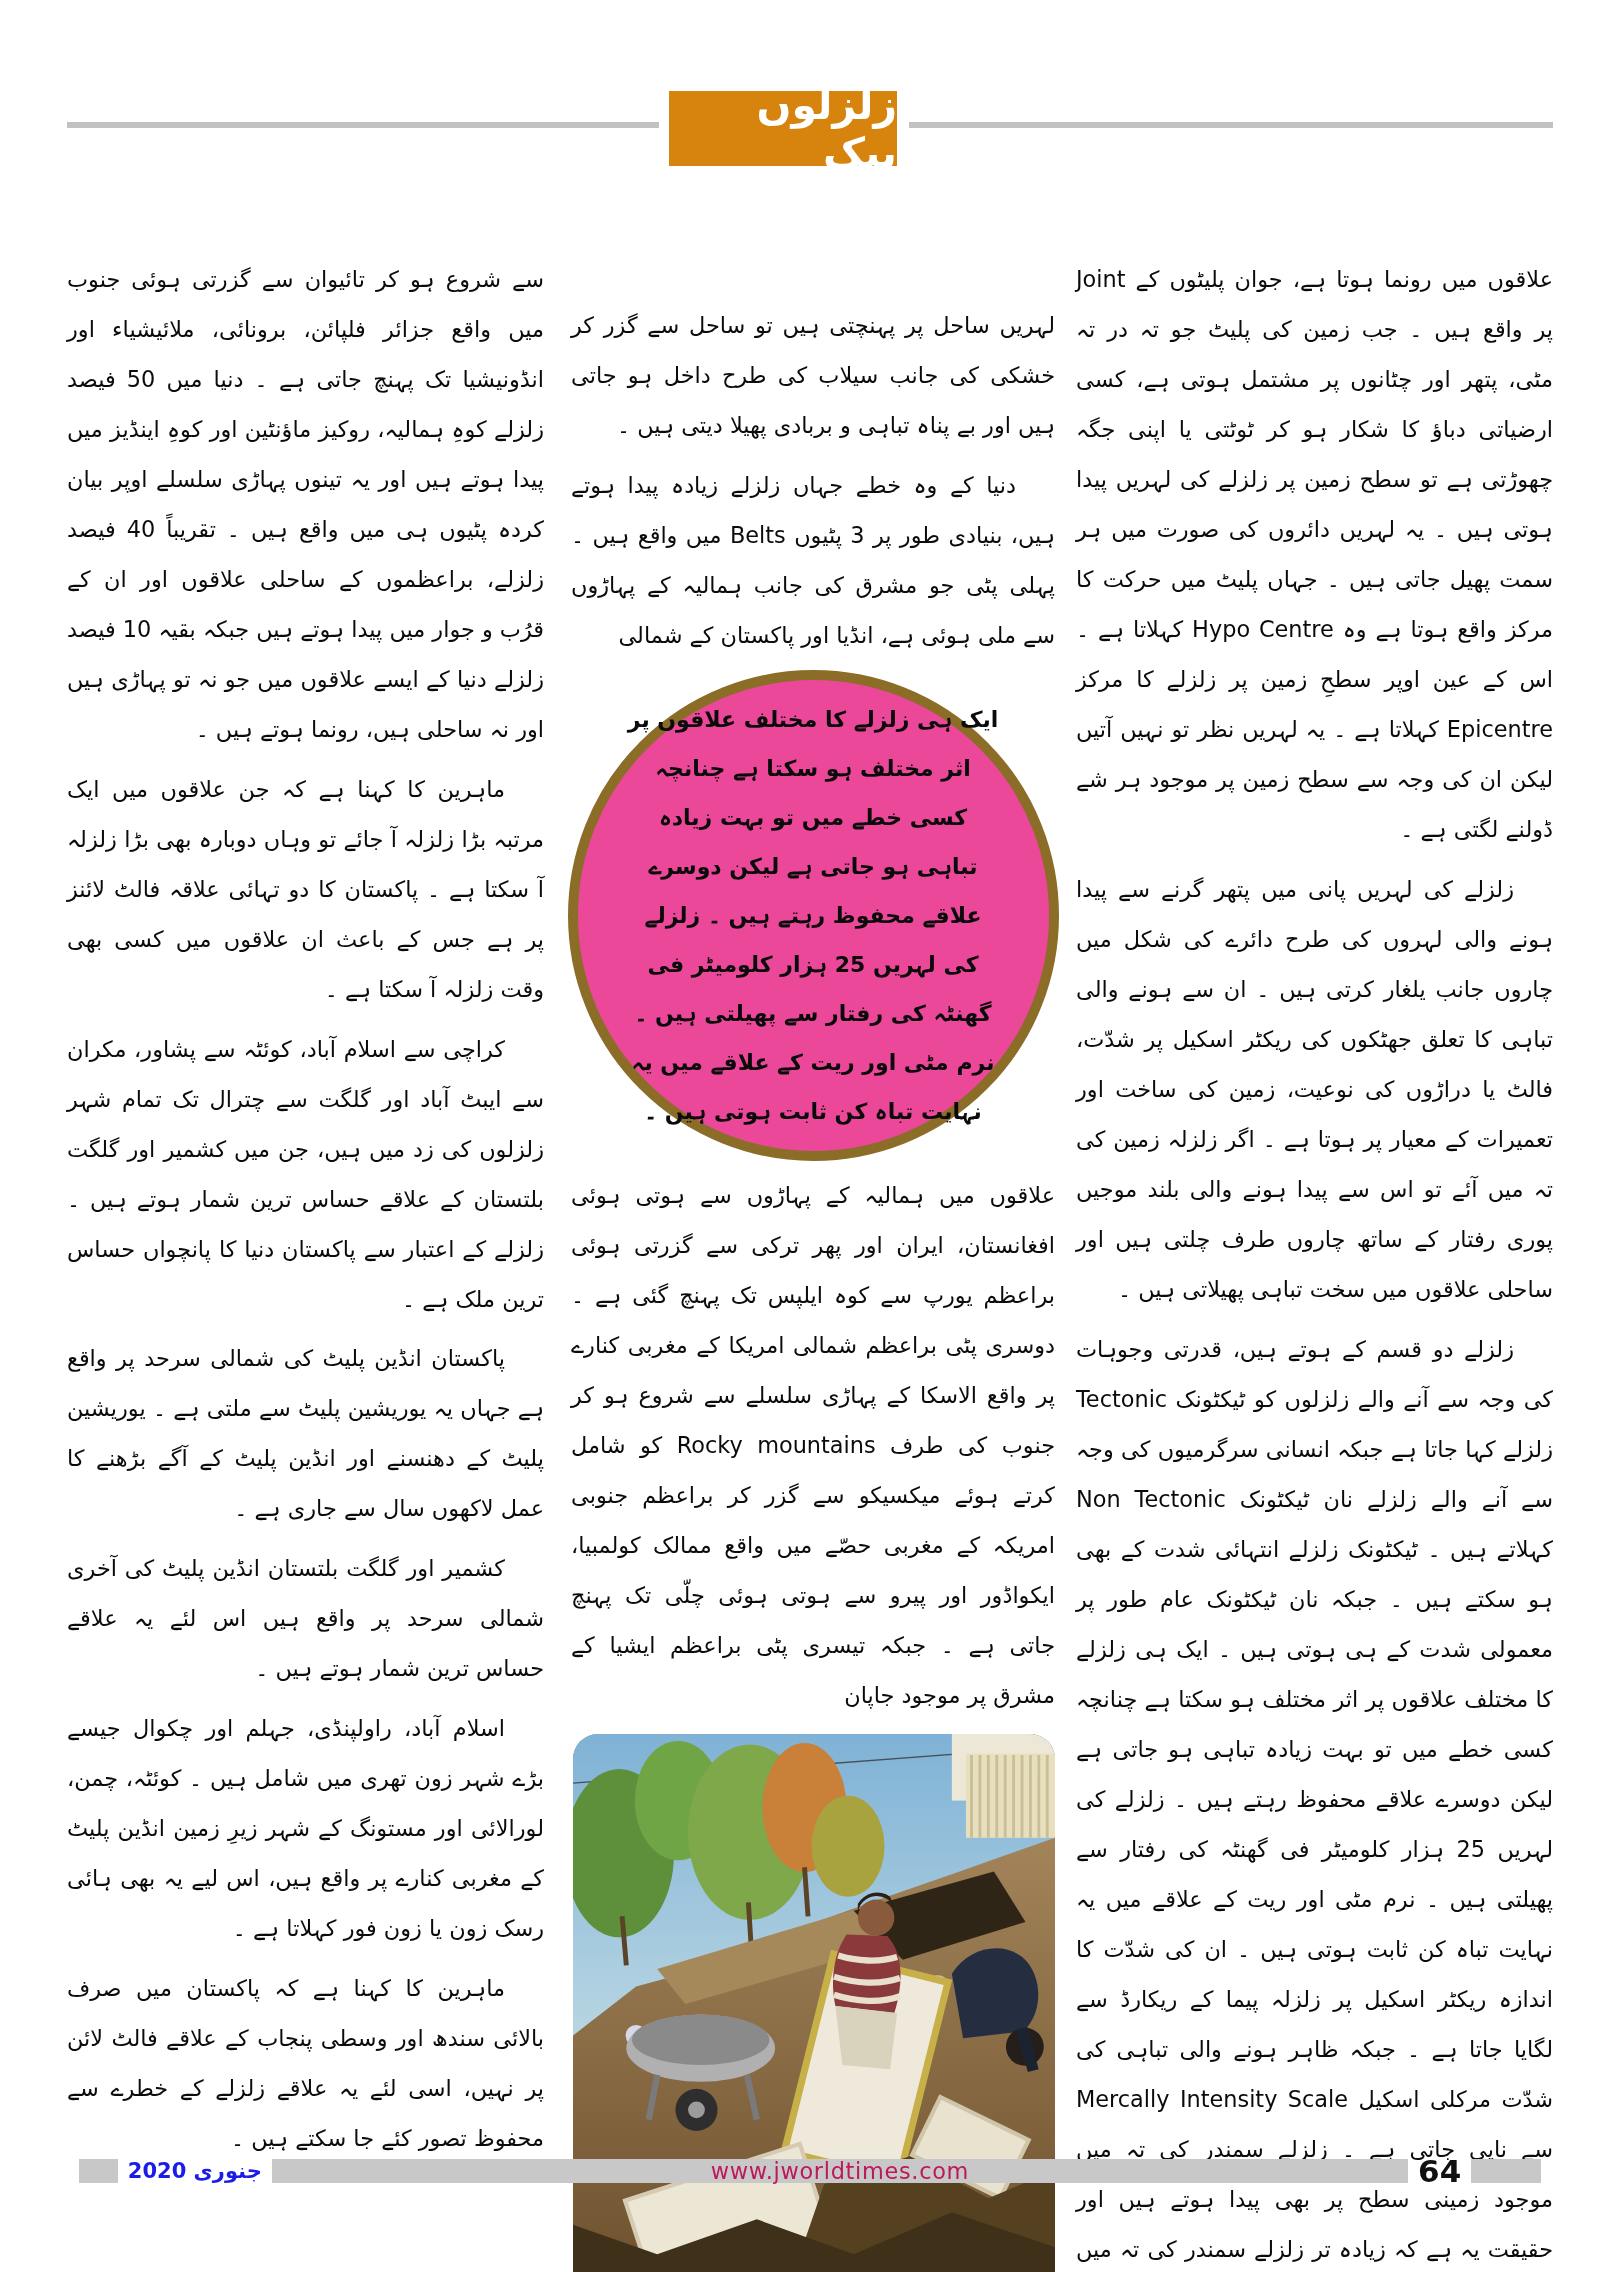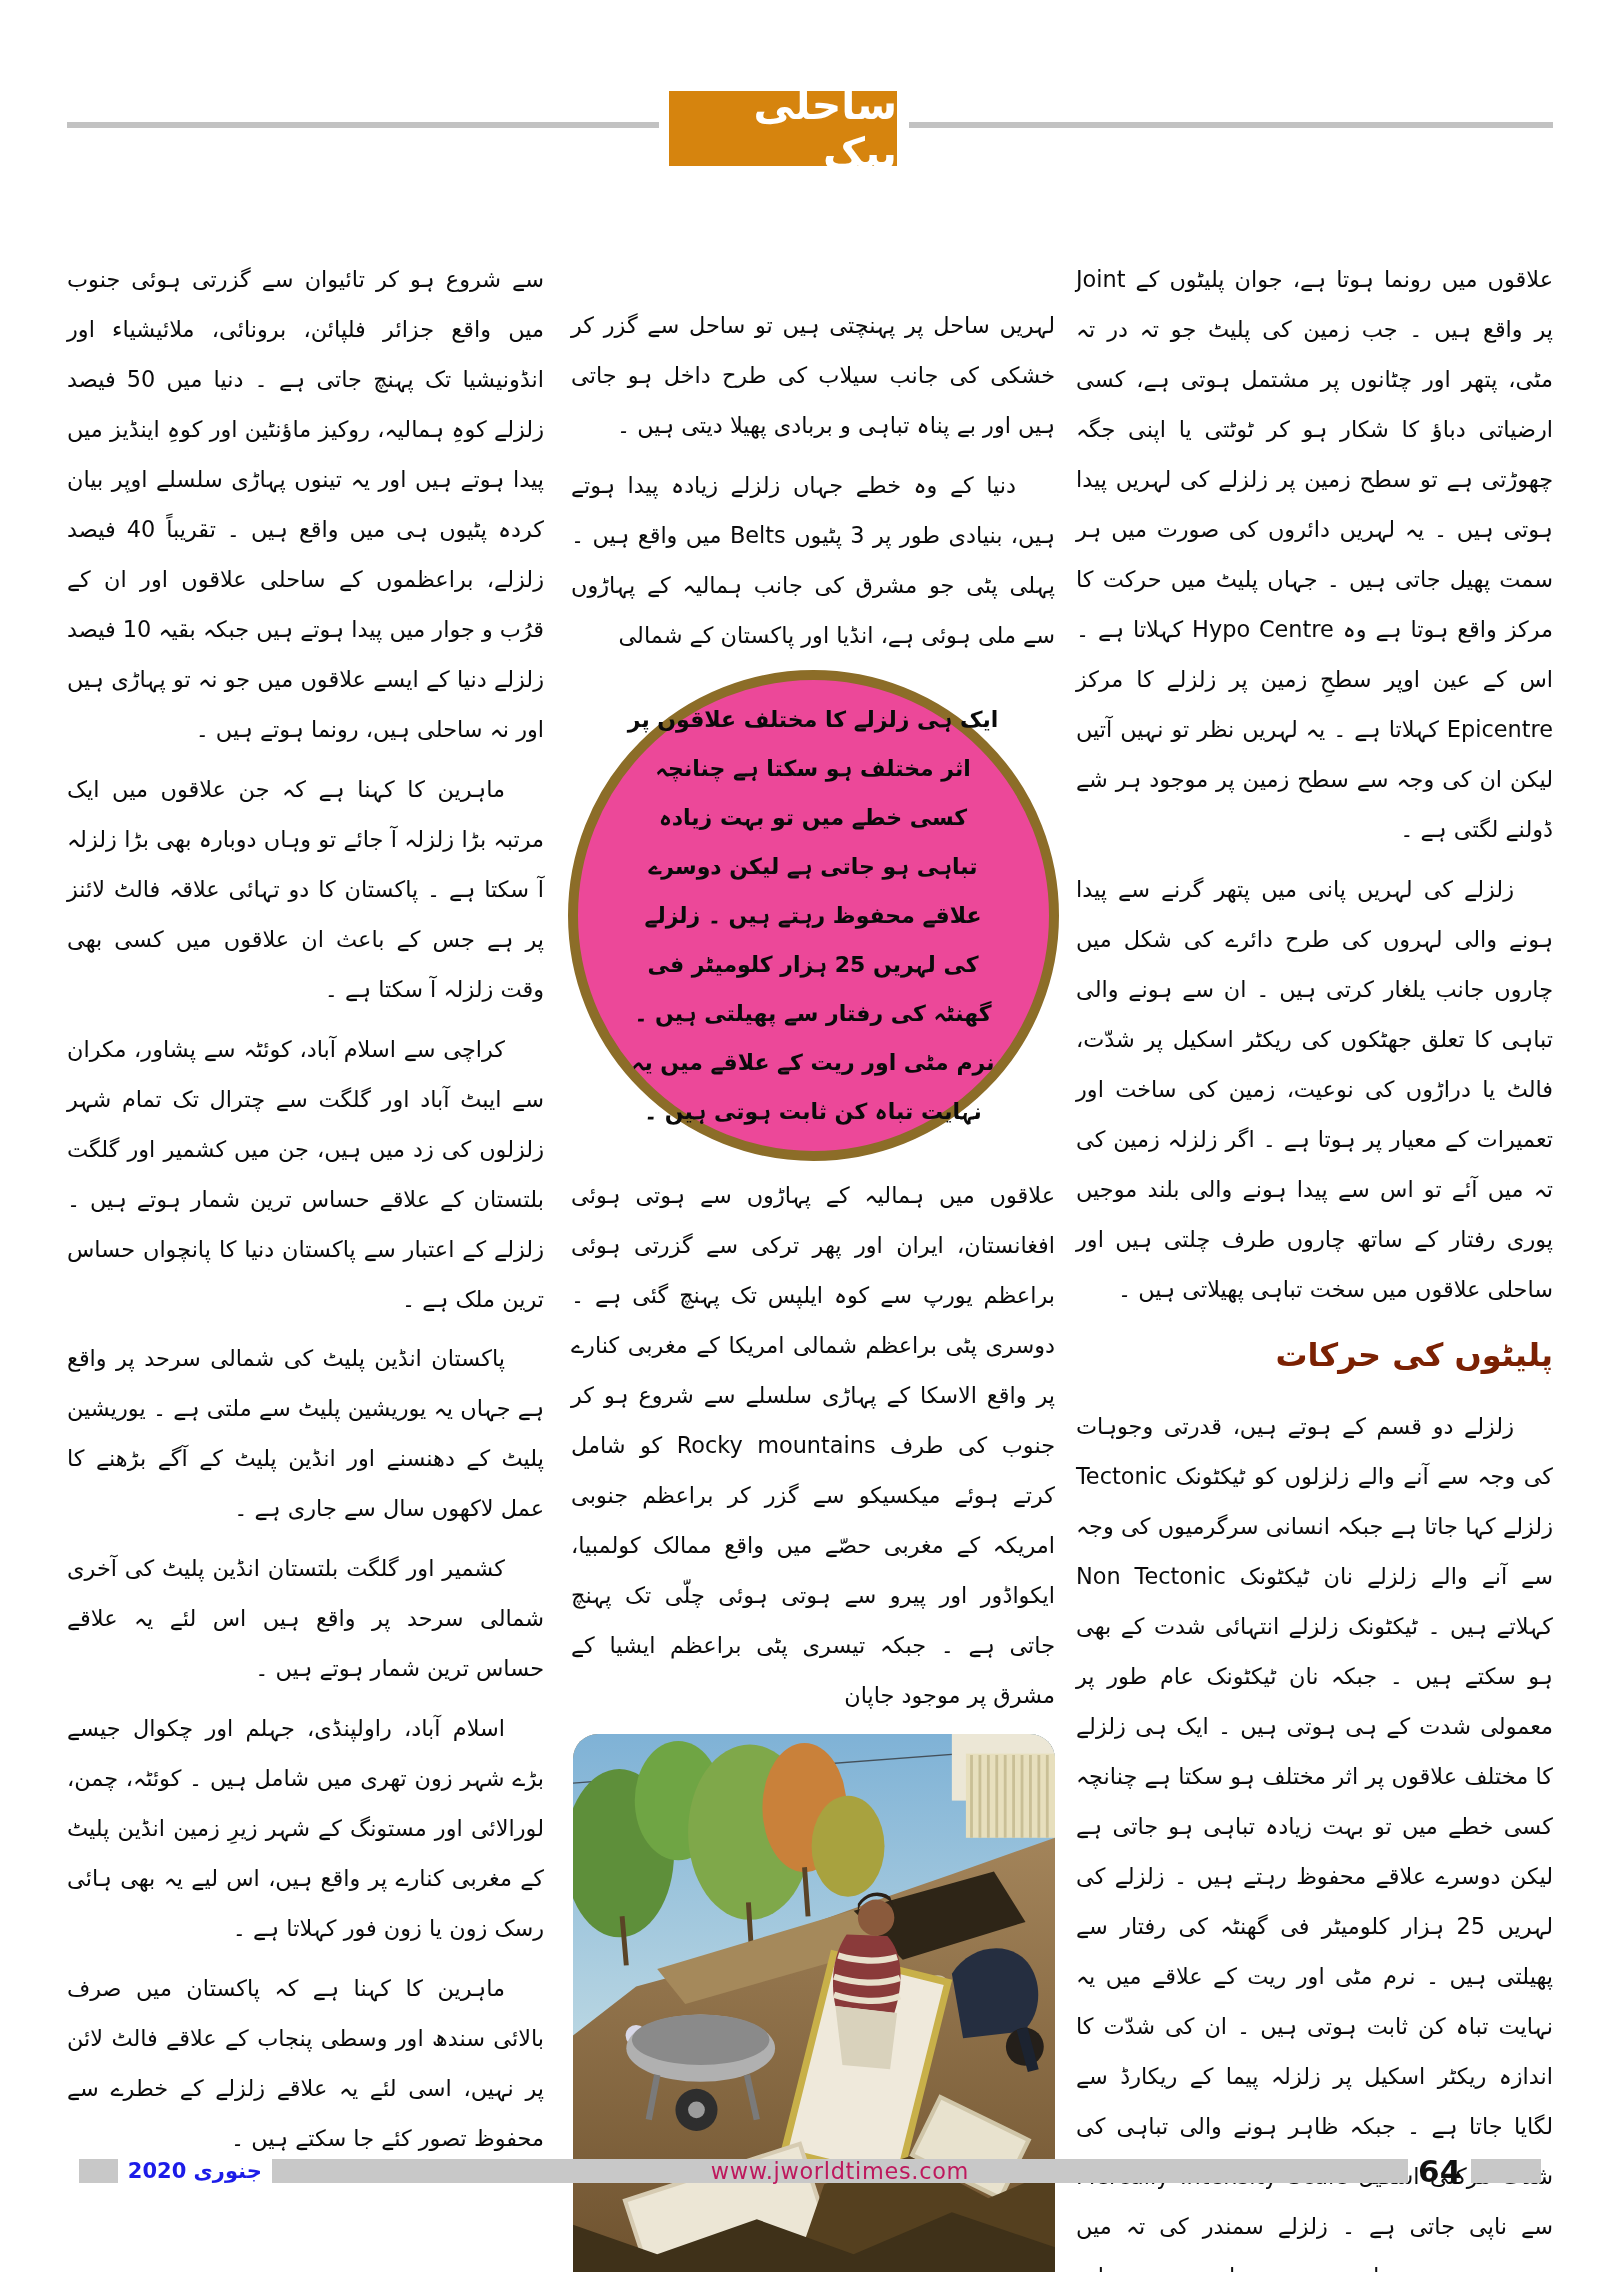--- a/index.html
+++ b/index.html
@@ -42,27 +42,26 @@
   .footer .pagenum{font-size:31px;font-weight:bold;color:#111111;line-height:24px;}
 </style>
 </head>
 <body>
 
 <div class="page">
 
   <div class="rule left"></div>
   <div class="rule right"></div>
   <div class="banner">
-    <span>ساحلی پیک</span>
+    <span>زلزلوں پیک</span>
   </div>
 
   <div class="col" id="col-right">
     <p>علاقوں میں رونما ہوتا ہے، جوان پلیٹوں کے Joint پر واقع ہیں ۔ جب زمین کی پلیٹ جو تہ در تہ مٹی، پتھر اور چٹانوں پر مشتمل ہوتی ہے، کسی ارضیاتی دباؤ کا شکار ہو کر ٹوٹتی یا اپنی جگہ چھوڑتی ہے تو سطح زمین پر زلزلے کی لہریں پیدا ہوتی ہیں ۔ یہ لہریں دائروں کی صورت میں ہر سمت پھیل جاتی ہیں ۔ جہاں پلیٹ میں حرکت کا مرکز واقع ہوتا ہے وہ Hypo Centre کہلاتا ہے ۔ اس کے عین اوپر سطحِ زمین پر زلزلے کا مرکز Epicentre کہلاتا ہے ۔ یہ لہریں نظر تو نہیں آتیں لیکن ان کی وجہ سے سطح زمین پر موجود ہر شے ڈولنے لگتی ہے ۔</p>
     <p class="indent">زلزلے کی لہریں پانی میں پتھر گرنے سے پیدا ہونے والی لہروں کی طرح دائرے کی شکل میں چاروں جانب یلغار کرتی ہیں ۔ ان سے ہونے والی تباہی کا تعلق جھٹکوں کی ریکٹر اسکیل پر شدّت، فالٹ یا دراڑوں کی نوعیت، زمین کی ساخت اور تعمیرات کے معیار پر ہوتا ہے ۔ اگر زلزلہ زمین کی تہ میں آئے تو اس سے پیدا ہونے والی بلند موجیں پوری رفتار کے ساتھ چاروں طرف چلتی ہیں اور ساحلی علاقوں میں سخت تباہی پھیلاتی ہیں ۔</p>
-    <div class="section-heading">پلیٹوں کی حرکات</div>
     <p class="indent">زلزلے دو قسم کے ہوتے ہیں، قدرتی وجوہات کی وجہ سے آنے والے زلزلوں کو ٹیکٹونک Tectonic زلزلے کہا جاتا ہے جبکہ انسانی سرگرمیوں کی وجہ سے آنے والے زلزلے نان ٹیکٹونک Non Tectonic کہلاتے ہیں ۔ ٹیکٹونک زلزلے انتہائی شدت کے بھی ہو سکتے ہیں ۔ جبکہ نان ٹیکٹونک عام طور پر معمولی شدت کے ہی ہوتی ہیں ۔ ایک ہی زلزلے کا مختلف علاقوں پر اثر مختلف ہو سکتا ہے چنانچہ کسی خطے میں تو بہت زیادہ تباہی ہو جاتی ہے لیکن دوسرے علاقے محفوظ رہتے ہیں ۔ زلزلے کی لہریں 25 ہزار کلومیٹر فی گھنٹہ کی رفتار سے پھیلتی ہیں ۔ نرم مٹی اور ریت کے علاقے میں یہ نہایت تباہ کن ثابت ہوتی ہیں ۔ ان کی شدّت کا اندازہ ریکٹر اسکیل پر زلزلہ پیما کے ریکارڈ سے لگایا جاتا ہے ۔ جبکہ ظاہر ہونے والی تباہی کی شدّت مرکلی اسکیل Mercally Intensity Scale سے ناپی جاتی ہے ۔ زلزلے سمندر کی تہ میں موجود زمینی سطح پر بھی پیدا ہوتے ہیں اور حقیقت یہ ہے کہ زیادہ تر زلزلے سمندر کی تہ میں ہی پیدا ہوتے ہیں ۔ بحری زلزلوں یعنی سونامی سے سمندر میں وسیع لہریں پیدا ہو جاتی ہیں ۔ اِن میں سے بعض تو ایک سو میل سے لے کر 200 میل تک کی لمبائی تک پھیل جاتی ہیں، جبکہ ان کی اونچائی 40 فٹ تک ہوتی ہے ۔ یہ</p>
   </div>
 
   <div class="col" id="col-middle">
     <p>لہریں ساحل پر پہنچتی ہیں تو ساحل سے گزر کر خشکی کی جانب سیلاب کی طرح داخل ہو جاتی ہیں اور بے پناہ تباہی و بربادی پھیلا دیتی ہیں ۔</p>
     <p class="indent">دنیا کے وہ خطے جہاں زلزلے زیادہ پیدا ہوتے ہیں، بنیادی طور پر 3 پٹیوں Belts میں واقع ہیں ۔ پہلی پٹی جو مشرق کی جانب ہمالیہ کے پہاڑوں سے ملی ہوئی ہے، انڈیا اور پاکستان کے شمالی</p>
     <div class="callout">
       <span>ایک ہی زلزلے کا مختلف علاقوں پر اثر مختلف ہو سکتا ہے چنانچہ کسی خطے میں تو بہت زیادہ تباہی ہو جاتی ہے لیکن دوسرے علاقے محفوظ رہتے ہیں ۔ زلزلے کی لہریں 25 ہزار کلومیٹر فی گھنٹہ کی رفتار سے پھیلتی ہیں ۔ نرم مٹی اور ریت کے علاقے میں یہ نہایت تباہ کن ثابت ہوتی ہیں ۔</span>
     </div>
     <p>علاقوں میں ہمالیہ کے پہاڑوں سے ہوتی ہوئی افغانستان، ایران اور پھر ترکی سے گزرتی ہوئی براعظم یورپ سے کوہ ایلپس تک پہنچ گئی ہے ۔ دوسری پٹی براعظم شمالی امریکا کے مغربی کنارے پر واقع الاسکا کے پہاڑی سلسلے سے شروع ہو کر جنوب کی طرف Rocky mountains کو شامل کرتے ہوئے میکسیکو سے گزر کر براعظم جنوبی امریکہ کے مغربی حصّے میں واقع ممالک کولمبیا، ایکواڈور اور پیرو سے ہوتی ہوئی چلّی تک پہنچ جاتی ہے ۔ جبکہ تیسری پٹی براعظم ایشیا کے مشرق پر موجود جاپان</p>

